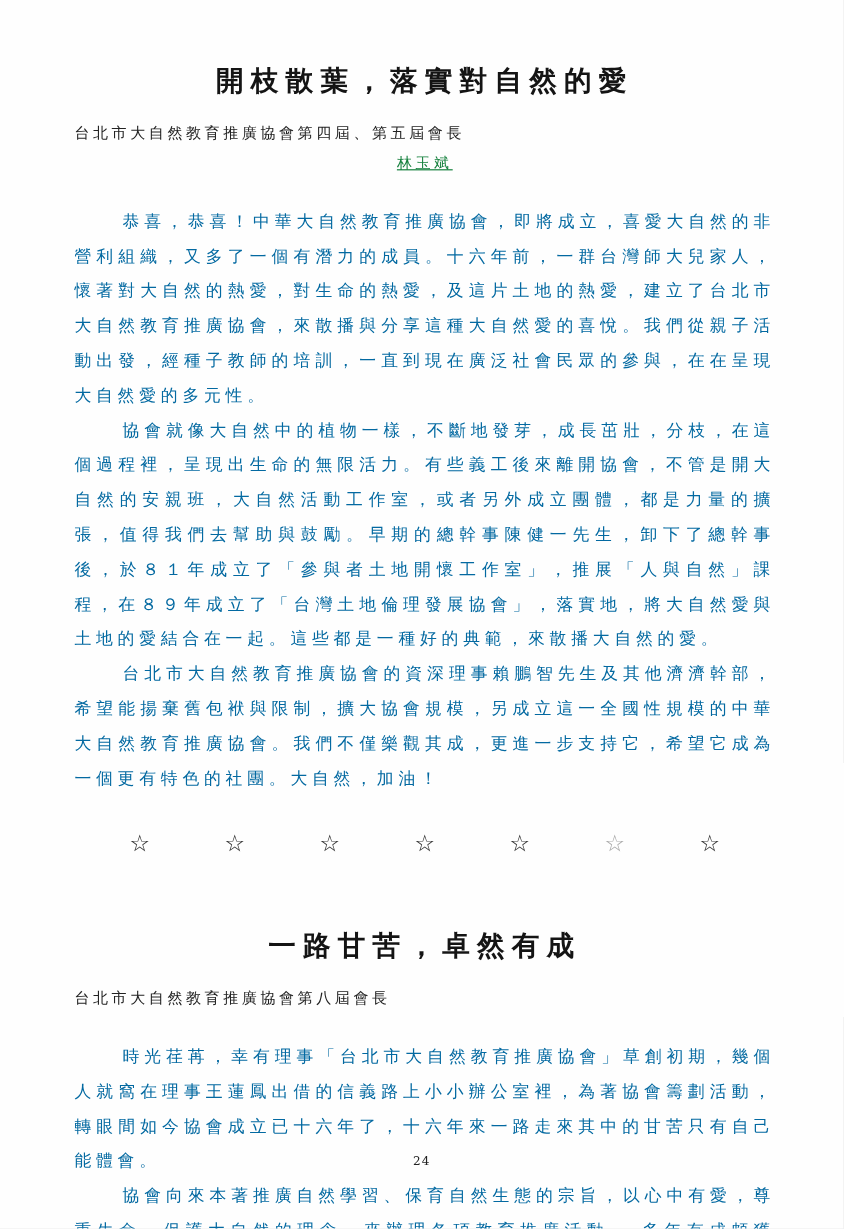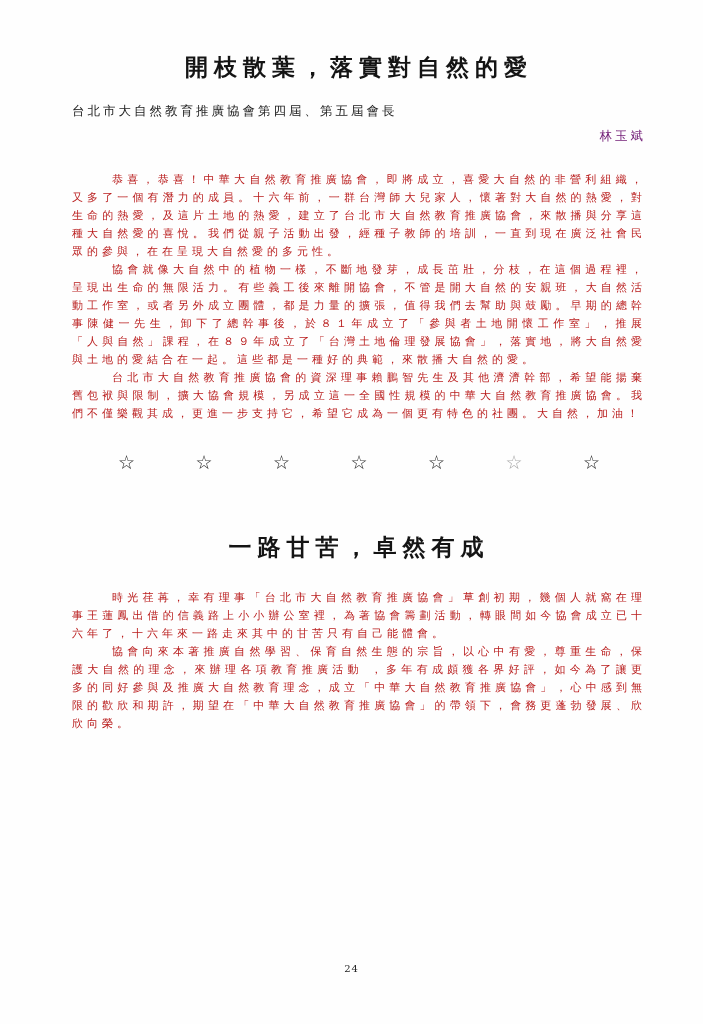--- a/index.html
+++ b/index.html
@@ -10,21 +10,20 @@
   .sheet {
     position: relative;
     width: 703px;
     height: 1024px;
     margin: 0 auto;
     background: #fefefe;
     color: #1c1c1c;
     font-family: "DejaVu Serif", "Liberation Serif", serif;
     overflow: hidden;
     box-sizing: border-box;
-    padding-left: 10px;
   }
   .content {
     padding: 0 57px 0 62px;
   }
   .article-title {
     margin: 0;
     padding-top: 0;
     text-align: center;
     font-size: 23px;
     font-weight: 700;
@@ -35,36 +34,37 @@
   .article-2 .article-title { margin-top: 59px; font-family: Liberation Mono, monospace; }
   .article-subtitle {
     margin: 20px 0 0 0;
     text-align: left;
     font-size: 12.5px;
     letter-spacing: 3px;
     color: #222;
   }
   .article-author {
     margin: 8px 0 0 0;
-    text-align: right;
+    text-align: center;
     font-size: 12.5px;
     letter-spacing: 3px;
-    color: #701a75;
+    color: #15803d;
+    text-decoration: underline;
   }
   .article-body {
     margin-top: 26px;
   }
   .article-body p {
     margin: 0;
-    font-size: 11px;
-    line-height: 18px;
+    font-size: 14px;
+    line-height: 29px;
     letter-spacing: 4px;
     text-align: justify;
     text-indent: 40px;
-    color: #b91c1c;
+    color: #0369a1;
   }
   .star-row {
     display: flex;
     justify-content: space-between;
     margin: 28px 0 0 0;
     padding: 0 46px;
     font-size: 17px;
     color: #3a3a3a;
     line-height: 22px;
   }
@@ -103,20 +103,21 @@
       <span class="star">☆</span>
       <span class="star">☆</span>
       <span class="star">☆</span>
       <span class="star">☆</span>
       <span class="star faded">☆</span>
       <span class="star">☆</span>
     </div>
 
     <section class="article article-2">
       <h1 class="article-title">一路甘苦，卓然有成</h1>
+      <p class="article-subtitle">台北市大自然教育推廣協會第八屆會長</p>
       <div class="article-body">
         <p>時光荏苒，幸有理事「台北市大自然教育推廣協會」草創初期，幾個人就窩在理事王蓮鳳出借的信義路上小小辦公室裡，為著協會籌劃活動，轉眼間如今協會成立已十六年了，十六年來一路走來其中的甘苦只有自己能體會。</p>
         <p>協會向來本著推廣自然學習、保育自然生態的宗旨，以心中有愛，尊重生命，保護大自然的理念，來辦理各項教育推廣活動 ，多年有成頗獲各界好評，如今為了讓更多的同好參與及推廣大自然教育理念，成立「中華大自然教育推廣協會」，心中感到無限的歡欣和期許，期望在「中華大自然教育推廣協會」的帶領下，會務更蓬勃發展、欣欣向榮。</p>
 
       </div>
     </section>
 
   </div>
 
   <div class="page-number">24</div>

